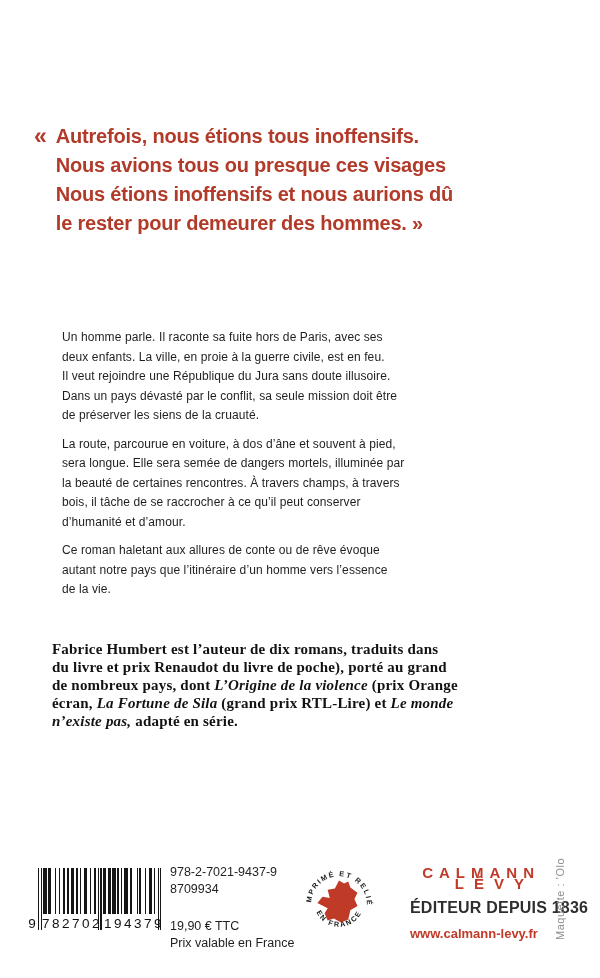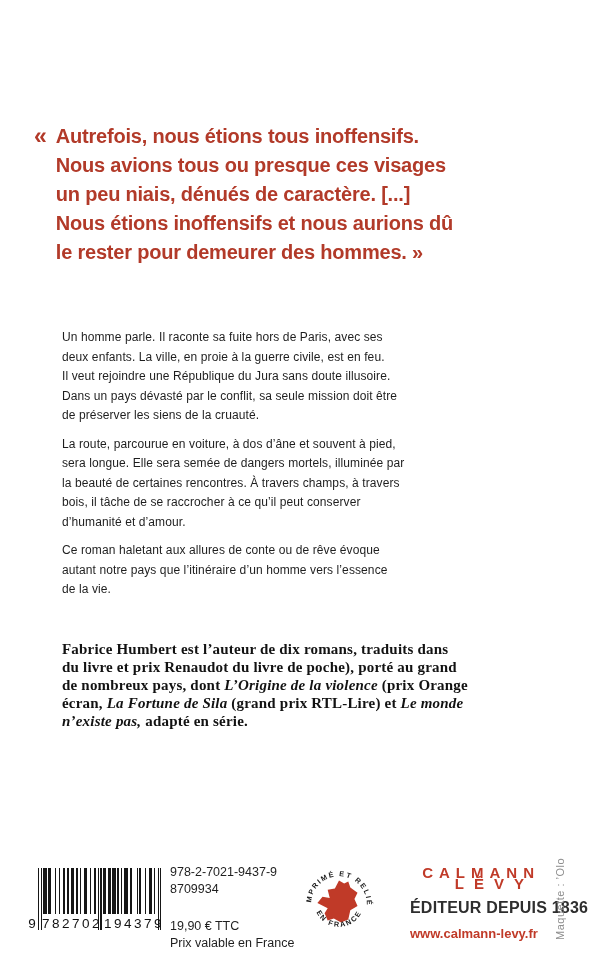--- a/index.html
+++ b/index.html
@@ -10,21 +10,21 @@
   .quote{position:absolute;left:34px;top:122px;display:flex;gap:9px;color:var(--accent);}
   .quote-mark{font-size:23px;line-height:29px;font-weight:bold;}
   .quote-lines div{font-size:20px;line-height:29px;font-weight:bold;letter-spacing:-0.2px;white-space:nowrap;}
 
   
   .synopsis{position:absolute;left:62px;top:328px;color:#1e1e1e;}
   .synopsis .para{margin:0 0 9px 0;}
   .synopsis .para div{font-size:12px;line-height:19.5px;white-space:nowrap;letter-spacing:0.1px;}
 
   
-  .bio{position:absolute;left:62px;top:640px;color:#121212;
+  .bio{position:absolute;left:52px;top:640px;color:#121212;
        font-family:"Liberation Serif",serif;font-weight:bold;}
   .bio div{font-size:15px;line-height:18px;white-space:nowrap;letter-spacing:0.2px;}
   .bio .it{font-style:italic;}
 
   
   .barcode-box{position:absolute;left:26px;top:866px;width:145px;height:70px;background:#fff;}
   .bars{position:absolute;left:12px;top:2px;width:124px;height:64px;}
   .bars i{position:absolute;top:0;background:#161616;display:block;}
   .bc-num{position:absolute;top:50px;font-size:13.5px;font-weight:500;color:#111;letter-spacing:2.5px;text-align:center;}
   .bc-prefix{left:0;width:12px;letter-spacing:0;}
@@ -52,21 +52,20 @@
 </head>
 <body>
 
 <div id="page" style="--accent: #b23a29; --brand: #c03a28;">
 
   <div class="quote">
     <span class="quote-mark">«</span>
     <div class="quote-lines">
         <div>Autrefois, nous étions tous inoffensifs.</div>
         <div>Nous avions tous ou presque ces visages</div>
-        <div>un peu niais, dénués de caractère. [...]</div>
         <div>Nous étions inoffensifs et nous aurions dû</div>
         <div>le rester pour demeurer des hommes. »</div>
       </div>
   </div>
 
   <div class="synopsis">
     <div class="para">
         <div>Un homme parle. Il raconte sa fuite hors de Paris, avec ses</div>
         <div>deux enfants. La ville, en proie à la guerre civile, est en feu.</div>
         <div>Il veut rejoindre une République du Jura sans doute illusoire.</div>

